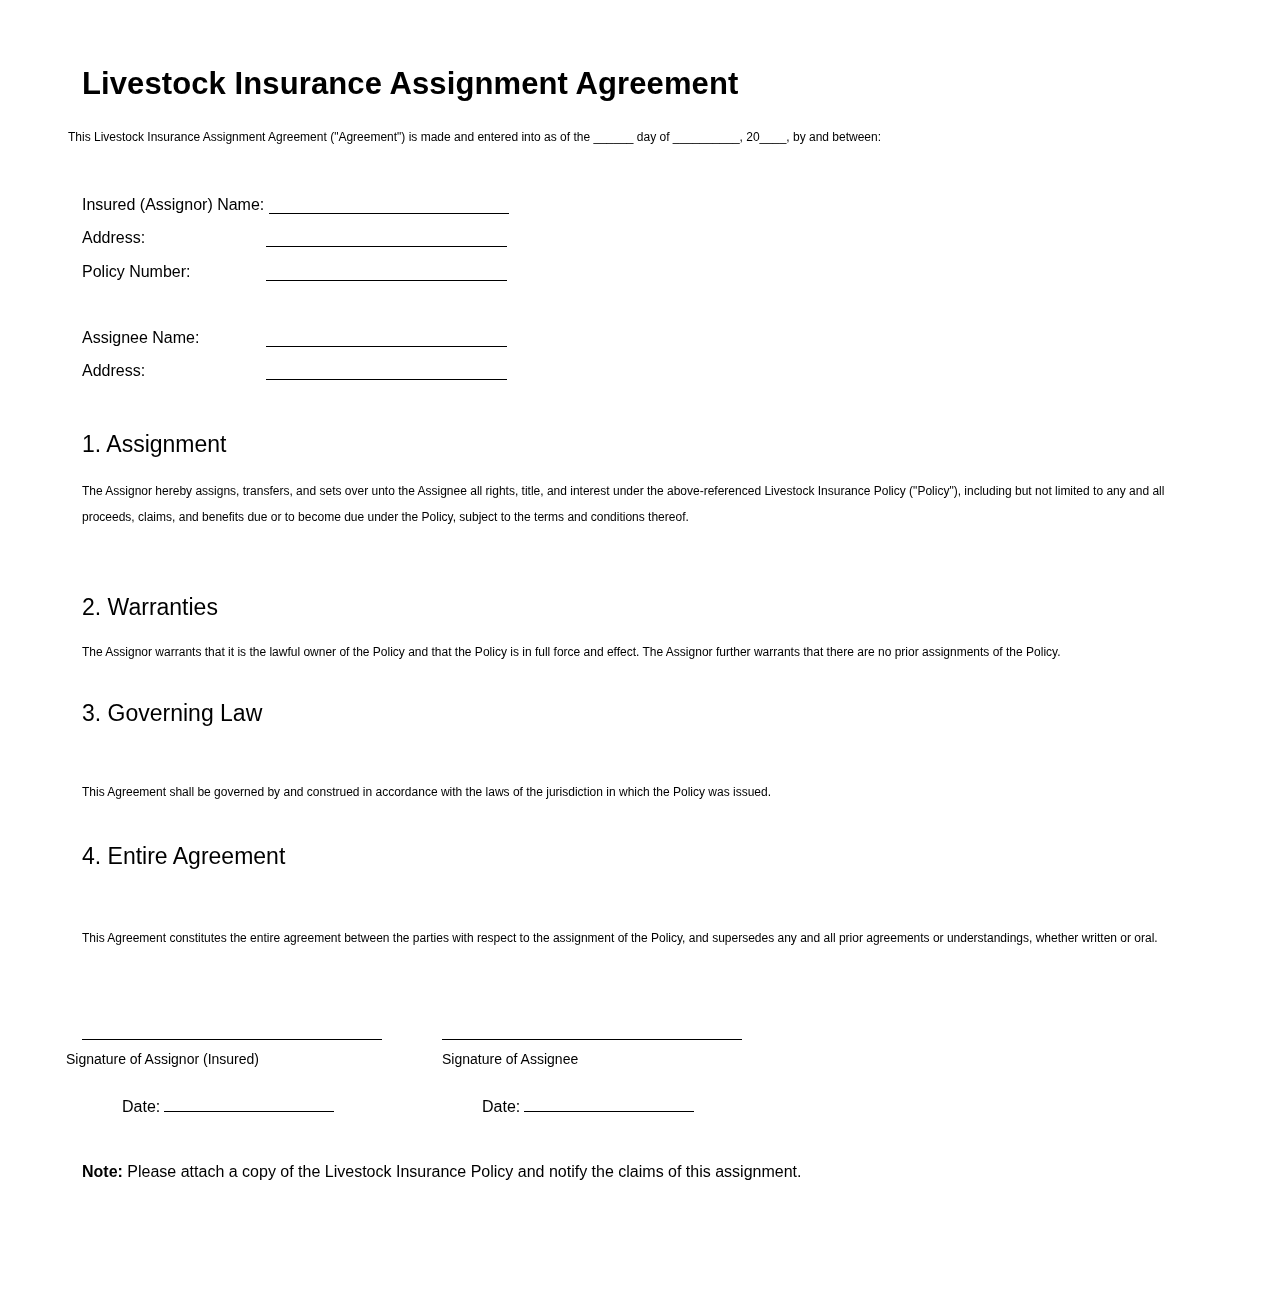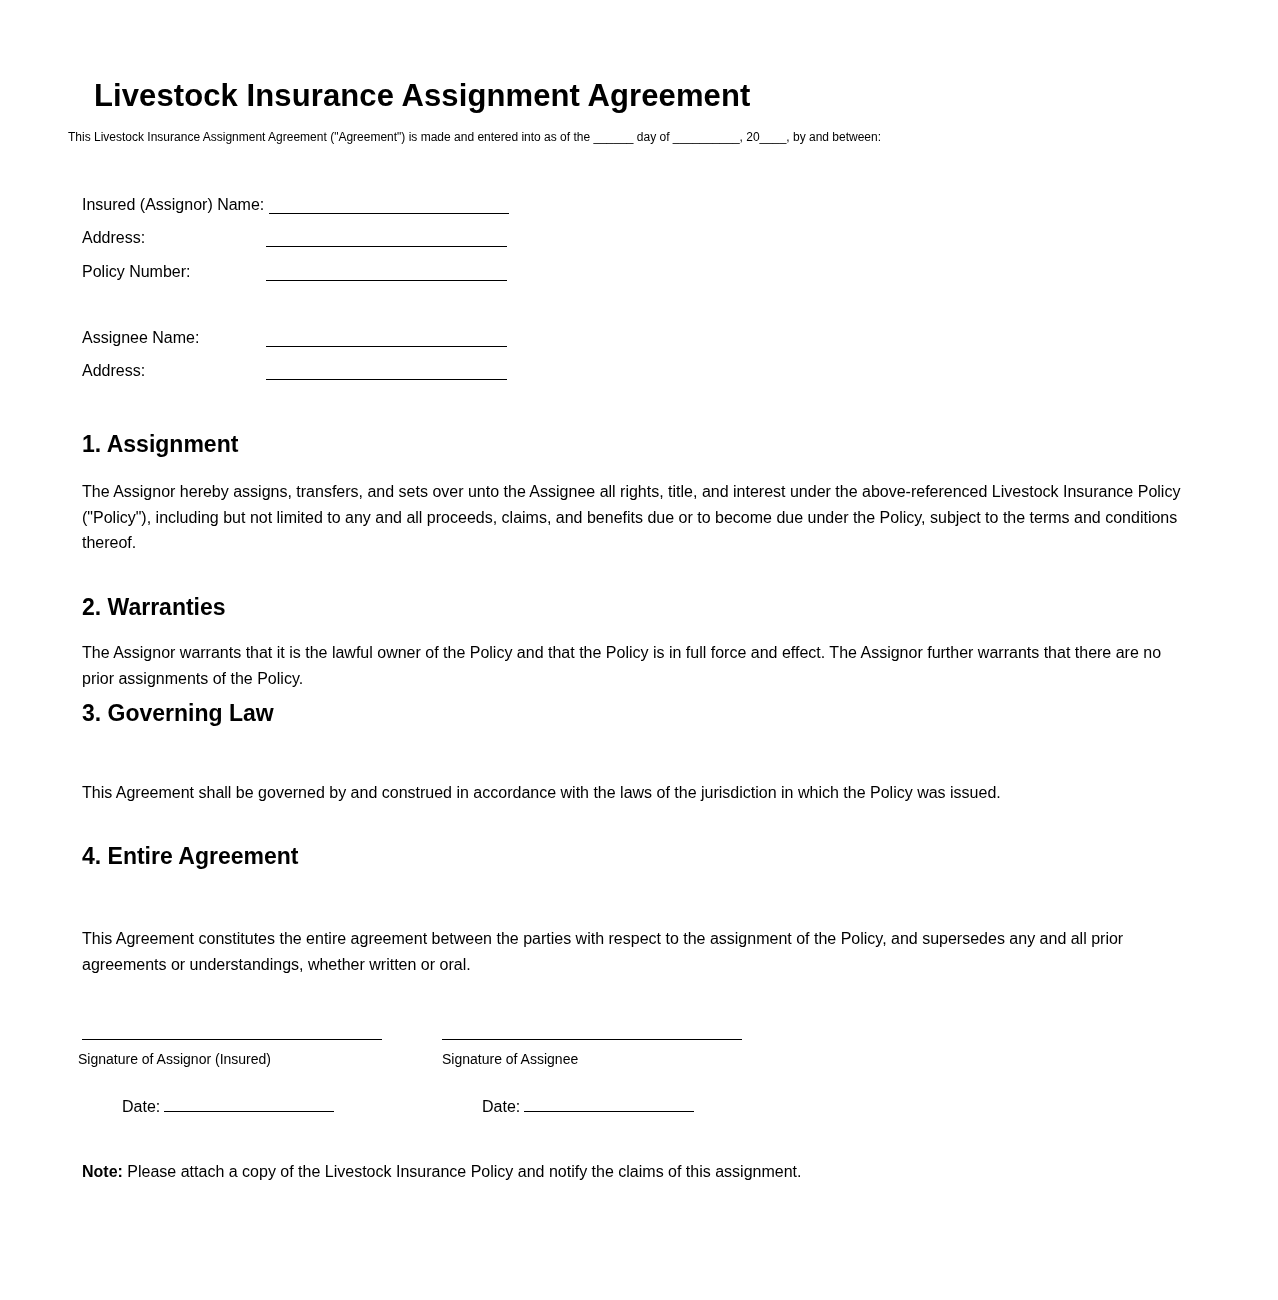--- a/index.html
+++ b/index.html
@@ -3,34 +3,34 @@
 <meta charset="utf-8">
 <style>
   html, body { margin: 0; padding: 0; background: #ffffff; }
   body {
     width: 1278px; height: 1300px; overflow: hidden;
     font-family: "Liberation Sans", sans-serif;
     color: #000000;
   }
   .page { position: relative; padding: 0 0 0 82px; width: 1110px; }
   h1 {
-    margin: 12px; position: absolute; top: 66px; left: 82px;
+    margin: 0; position: absolute; top: 66px; left: 82px;
     font-size: 31px; font-weight: bold; letter-spacing: 0.1px; white-space: nowrap;
   }
   .intro { position: absolute; top: 130px; left: 68px; font-size: 12px; white-space: nowrap; }
   .field-row { position: absolute; left: 82px; font-size: 16px; height: 20px; }
   .field-label { position: absolute; left: 0; top: 0; white-space: nowrap; }
   .field-line { position: absolute; top: 17px; height: 0; border-bottom: 1px solid #000; }
   h2 {
     position: absolute; left: 82px; margin: 0;
-    font-size: 23px; font-weight: bold; white-space: nowrap;
+    font-size: 23px; font-weight: normal; white-space: nowrap;
   }
   .para {
     position: absolute; left: 82px; width: 1110px; margin: 0;
-    font-size: 16px; line-height: 25.5px;
+    font-size: 12px; line-height: 25.5px;
   }
   .sig-line { position: absolute; top: 1039px; width: 300px; border-bottom: 1px solid #000; }
   .sig-label { position: absolute; top: 1051px; font-size: 14px; white-space: nowrap; }
   .date { position: absolute; top: 1097px; font-size: 16px; white-space: nowrap; margin-left: 40px; }
   .date-line { display: inline-block; width: 170px; border-bottom: 1px solid #000; height: 14px; vertical-align: baseline; margin-left: 4px; }
   .note { position: absolute; top: 1163px; left: 82px; font-size: 16px; white-space: nowrap; }
   .note b { font-weight: bold; }
 </style>
 </head>
 <body>
@@ -69,21 +69,21 @@
   <h2 style="top:594px;text-align:center;">2. Warranties</h2>
   <p class="para" style="top:640px;">The Assignor warrants that it is the lawful owner of the Policy and that the Policy is in full force and effect. The Assignor further warrants that there are no prior assignments of the Policy.</p>
 
   <h2 style="top:700px;">3. Governing Law</h2>
   <p class="para" style="top:780px;">This Agreement shall be governed by and construed in accordance with the laws of the jurisdiction in which the Policy was issued.</p>
 
   <h2 style="top:843px;">4. Entire Agreement</h2>
   <p class="para" style="top:892px;margin-top:34px;">This Agreement constitutes the entire agreement between the parties with respect to the assignment of the Policy, and supersedes any and all prior agreements or understandings, whether written or oral.</p>
 
   <div class="sig-line" style="left:82px;"></div>
-  <div class="sig-label" style="left:78px;text-align:center;">Signature of Assignor (Insured)</div>
+  <div class="sig-label" style="left:66px;text-align:center;">Signature of Assignor (Insured)</div>
 
   <div class="sig-line" style="left:442px;"></div>
   <div class="sig-label" style="left:442px;">Signature of Assignee</div>
 
   <div class="date" style="left:82px;">
     <span>Date:</span><span class="date-line"></span>
   </div>
   <div class="date" style="left:442px;">
     <span>Date:</span><span class="date-line"></span>
   </div>

